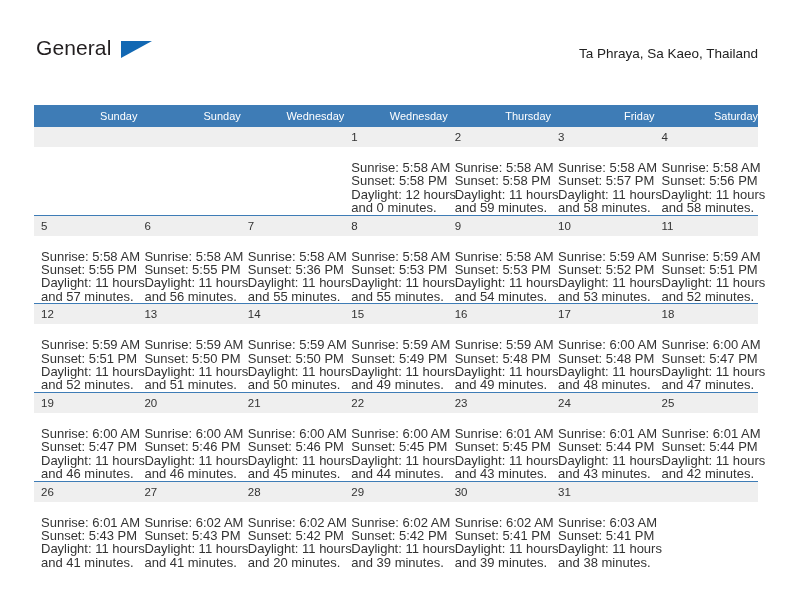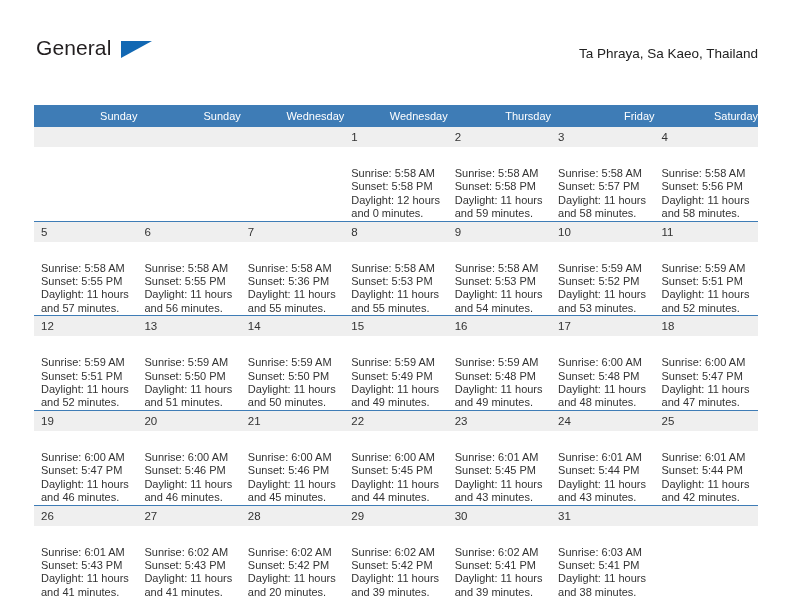--- a/index.html
+++ b/index.html
@@ -123,22 +123,22 @@
     font-size: 11.5px;
     color: #333333;
     padding: 3px 0 3px 7px;
     height: 14px;
     line-height: 14px;
   }
   .daynum.empty {
     color: transparent;
   }
   .cell-body {
-    padding: 20px 6px 0 7px;
-    font-size: 11px;
+    padding: 14px 6px 0 7px;
+    font-size: 13px;
     line-height: 13.4px;
     color: #333333;
   }
   .cell-body div {
     white-space: nowrap;
   }
 </style>
 </head>
 <body>
 

